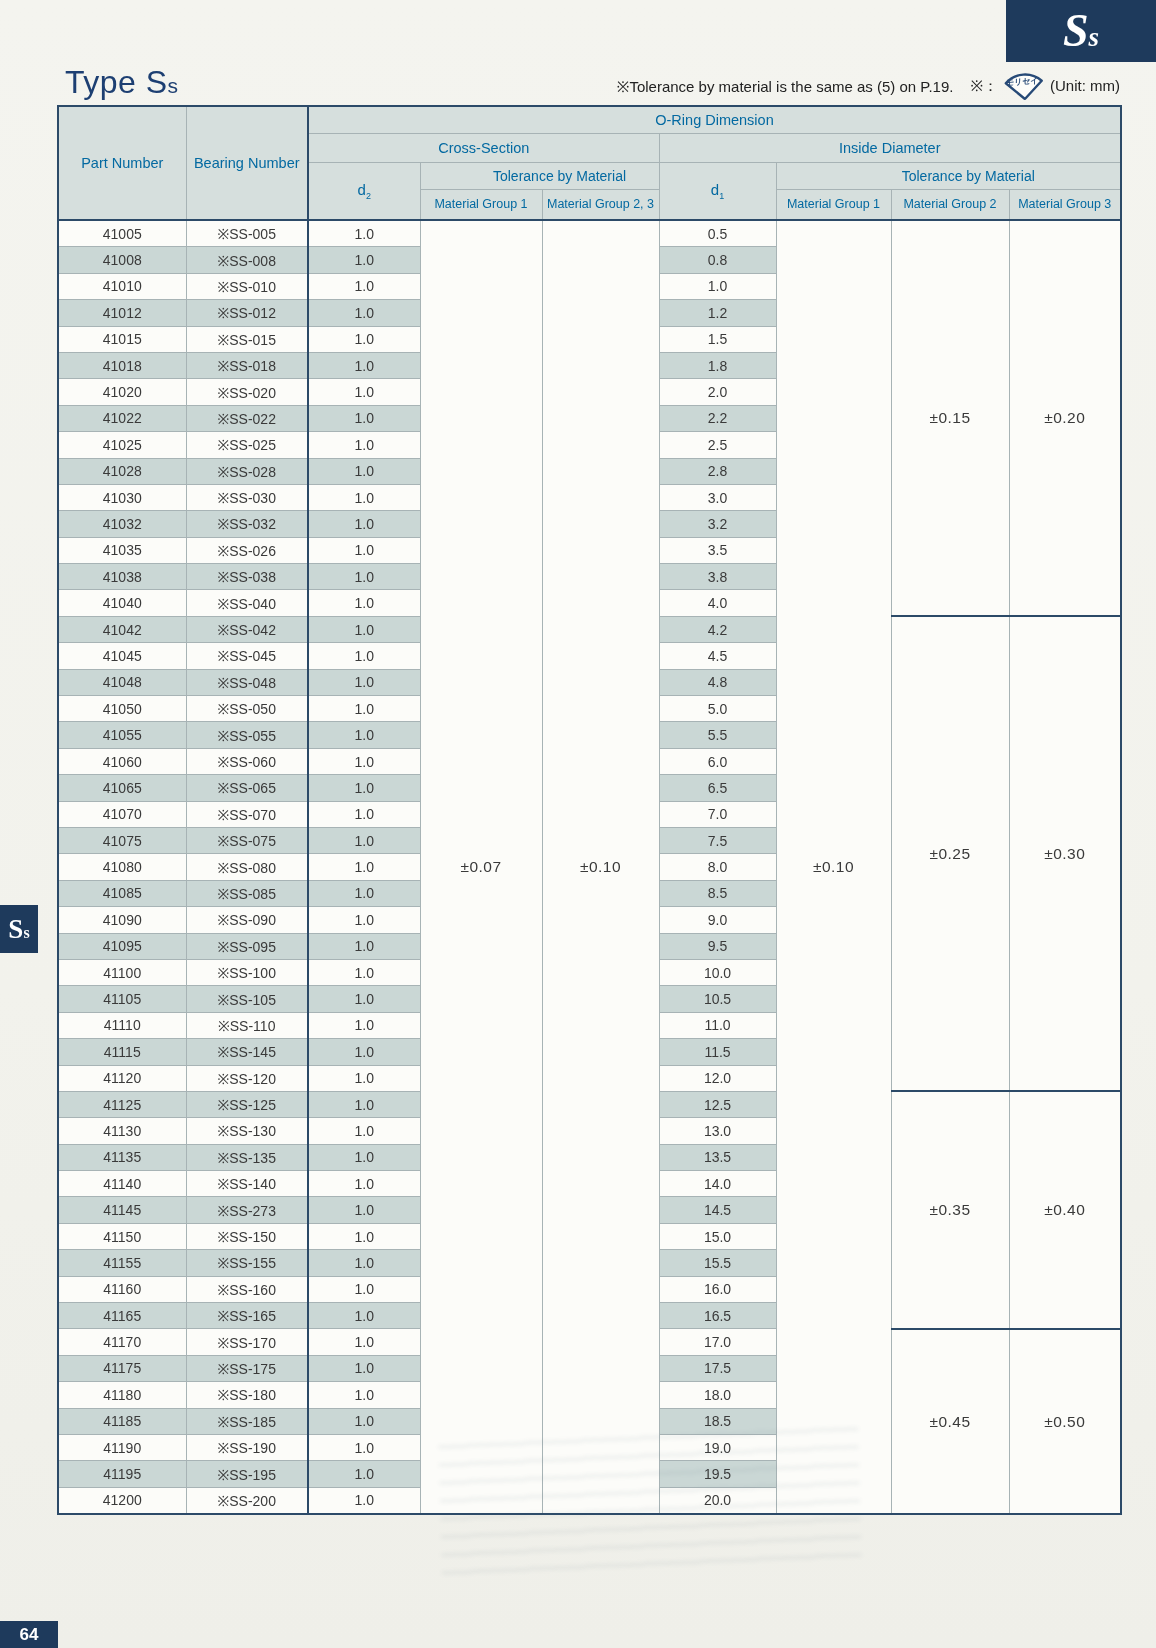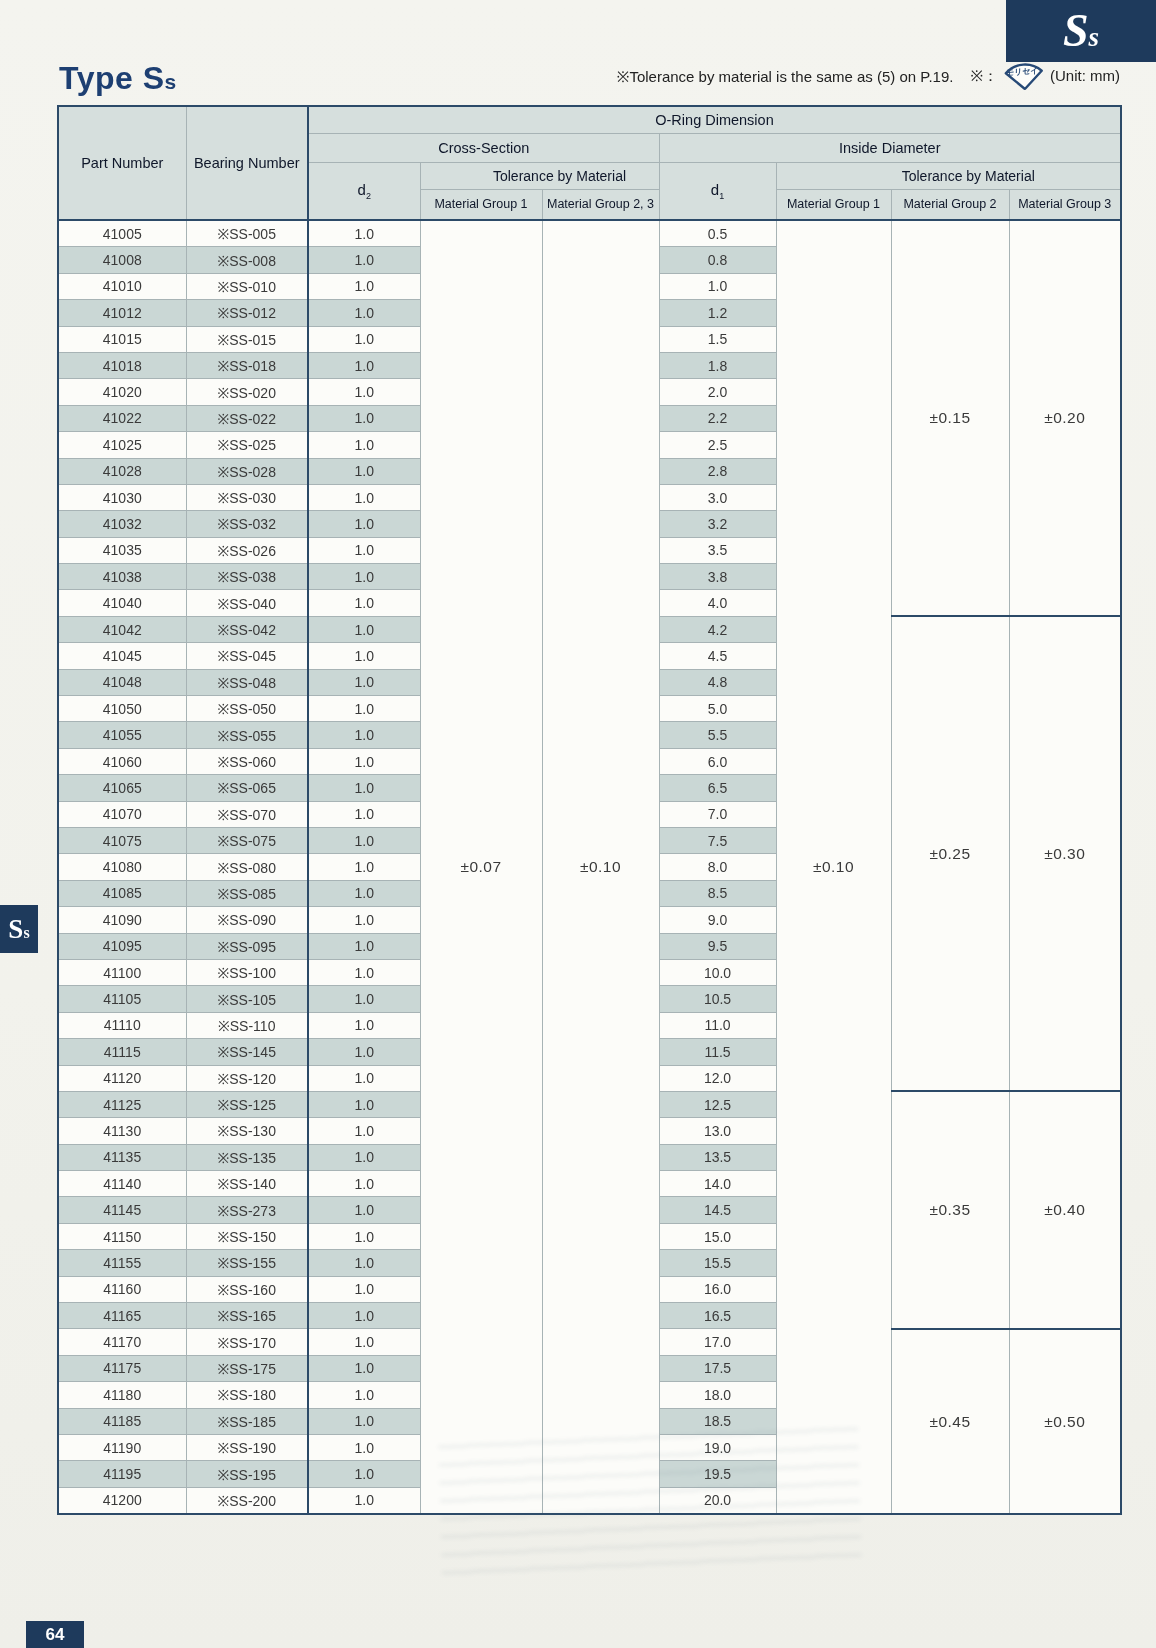--- a/index.html
+++ b/index.html
@@ -27,40 +27,40 @@
     font-family:"Liberation Serif",serif;font-style:italic;font-weight:bold;
   }
   .corner-main{font-size:46px;line-height:1;}
   .corner-sub{font-size:27px;line-height:1;margin-top:12px;}
   
   .title-row{
     position:absolute;left:57px;top:58px;width:1063px;
     display:flex;justify-content:space-between;align-items:flex-end;
   }
   .page-title{
-    margin:2px;color:var(--title-navy);font-weight:bold;font-size:32px;line-height:1;
+    margin:8px;color:var(--title-navy);font-weight:normal;font-size:32px;line-height:1;
     letter-spacing:0.5px;
   }
   .title-sub{font-size:21px;}
   .note{
     display:flex;align-items:center;gap:3px;
     font-size:15px;color:#222;padding-bottom:3px;
   }
   .note-marker{margin-left:14px;}
   .logo{display:inline-block;transform:rotate(-4deg);margin:0 1px;}
   
   table.main{
     position:absolute;left:57px;top:105px;
     border-collapse:collapse;table-layout:fixed;
     background:var(--cellwhite);
   }
   table.main,table.main th,table.main td{border:1px solid var(--thin);}
   table.main{border:2.5px solid var(--navy);}
   th{
-    background:var(--headbg);color:#0f172a;font-weight:normal;
+    background:var(--headbg);color:#0369a1;font-weight:normal;
     padding:0;text-align:center;
   }
   td{padding:0;text-align:center;font-size:14px;color:var(--ink);height:25.4px;background:var(--cellwhite);}
   .h-lg{font-size:14.5px;}
   .h-md{font-size:14px;padding-left:40px;}
   .h-sm{font-size:12.5px;}
   .h-d{font-size:15px;}
   .h-d sub{font-size:9px;}
   .b-navy-left{border-left:2px solid var(--navy) !important;}
   .head-bottom{border-bottom:2px solid var(--navy) !important;}
@@ -71,21 +71,21 @@
   .side-tab{
     position:absolute;left:0;top:905px;width:38px;height:48px;
     background:var(--navy-dark);color:#fff;
     display:flex;align-items:center;justify-content:center;
     font-family:"Liberation Serif",serif;font-weight:bold;
   }
   .side-main{font-size:27px;line-height:1;}
   .side-sub{font-size:16px;line-height:1;margin-top:8px;}
   
   .page-num{
-    position:absolute;left:26px;bottom:0;width:58px;height:27px;
+    position:absolute;left:0;bottom:0;width:58px;height:27px;
     background:var(--navy-dark);color:#fff;font-weight:bold;font-size:17px;
     display:flex;align-items:center;justify-content:center;
   }
   
   .bleed{
     position:absolute;left:440px;top:1425px;width:420px;height:150px;
     opacity:0.10;filter:blur(2px);transform:rotate(-1.5deg);
     background:repeating-linear-gradient(179deg,transparent 0 15px,#5d7482 15px 18px);
     pointer-events:none;
   }

